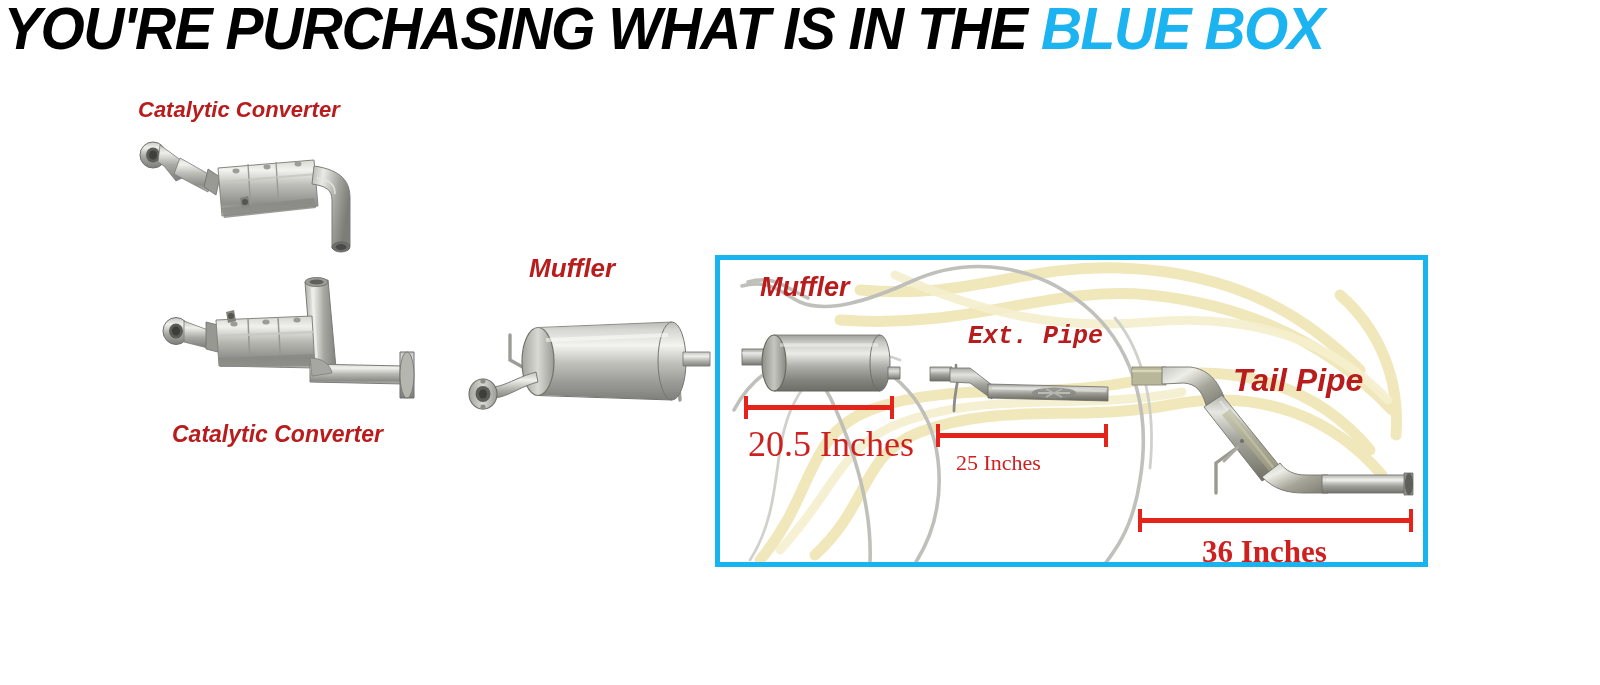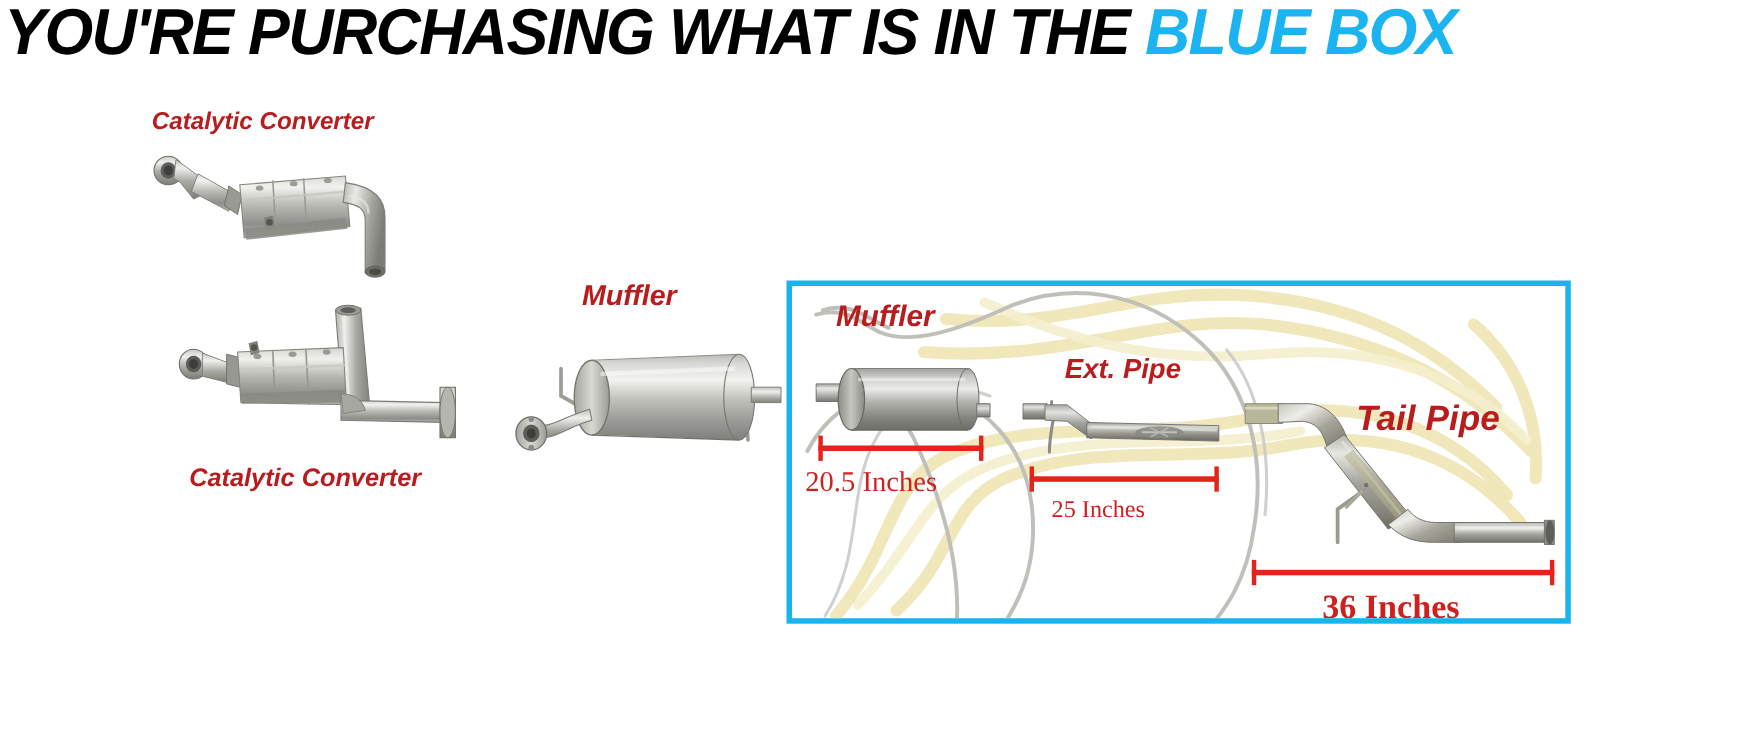--- a/index.html
+++ b/index.html
@@ -290,23 +290,23 @@
         <ellipse cx="34" cy="36" rx="12" ry="28" fill="url(#mufBcap)" stroke="#68685f" stroke-width="1.1"></ellipse>
         <path d="M34 8 L140 8" stroke="#7d7d77" stroke-width="0.9"></path>
         <path d="M34 64 L140 64" stroke="#66665f" stroke-width="1.1"></path>
         <path d="M40 18 L138 18" stroke="#f7f7f3" stroke-width="3.4" opacity="0.5"></path>
 
         <path d="M148 40 L160 40 L160 52 L148 52 Z" fill="url(#stubG)" stroke="#70706c" stroke-width="0.9"></path>
       </svg>
     </div>
 
     <div class="dim" style="left:24px;top:145px;width:150px;"></div>
-    <div class="dimtxt" style="left:12px;top:163px;font-size:26px;">20.5 Inches</div>
-
-    <div class="lbl" style="left:248px;top:62px;font-size:25px;">Ext. Pipe</div>
+    <div class="dimtxt" style="left:28px;top:163px;font-size:36px;">20.5 Inches</div>
+
+    <div class="lbl" style="left:248px;top:62px;font-size:25px;font-family:Liberation Mono, monospace;">Ext. Pipe</div>
 
     <div class="part" style="left:210px;top:105px;width:180px;height:62px;">
       <svg width="180" height="62" viewBox="0 0 180 62">
         <defs>
           <linearGradient id="extG" x1="0" y1="0" x2="0" y2="1">
             <stop offset="0" stop-color="#a9a9a5"></stop>
             <stop offset="0.22" stop-color="#e2e2de"></stop>
             <stop offset="0.55" stop-color="#a0a09b"></stop>
             <stop offset="1" stop-color="#6f6f6a"></stop>
           </linearGradient>

